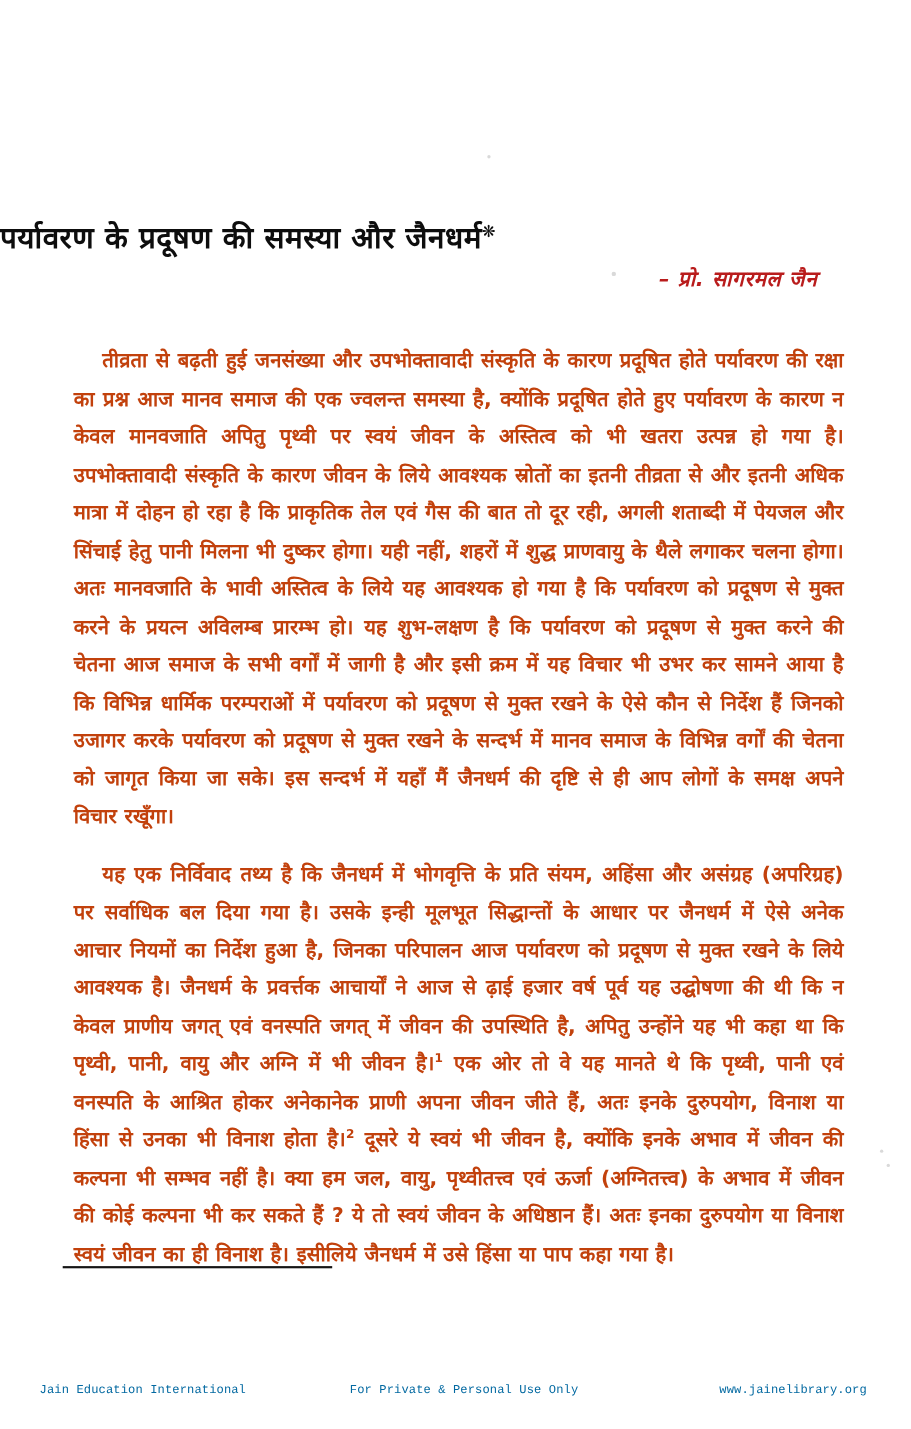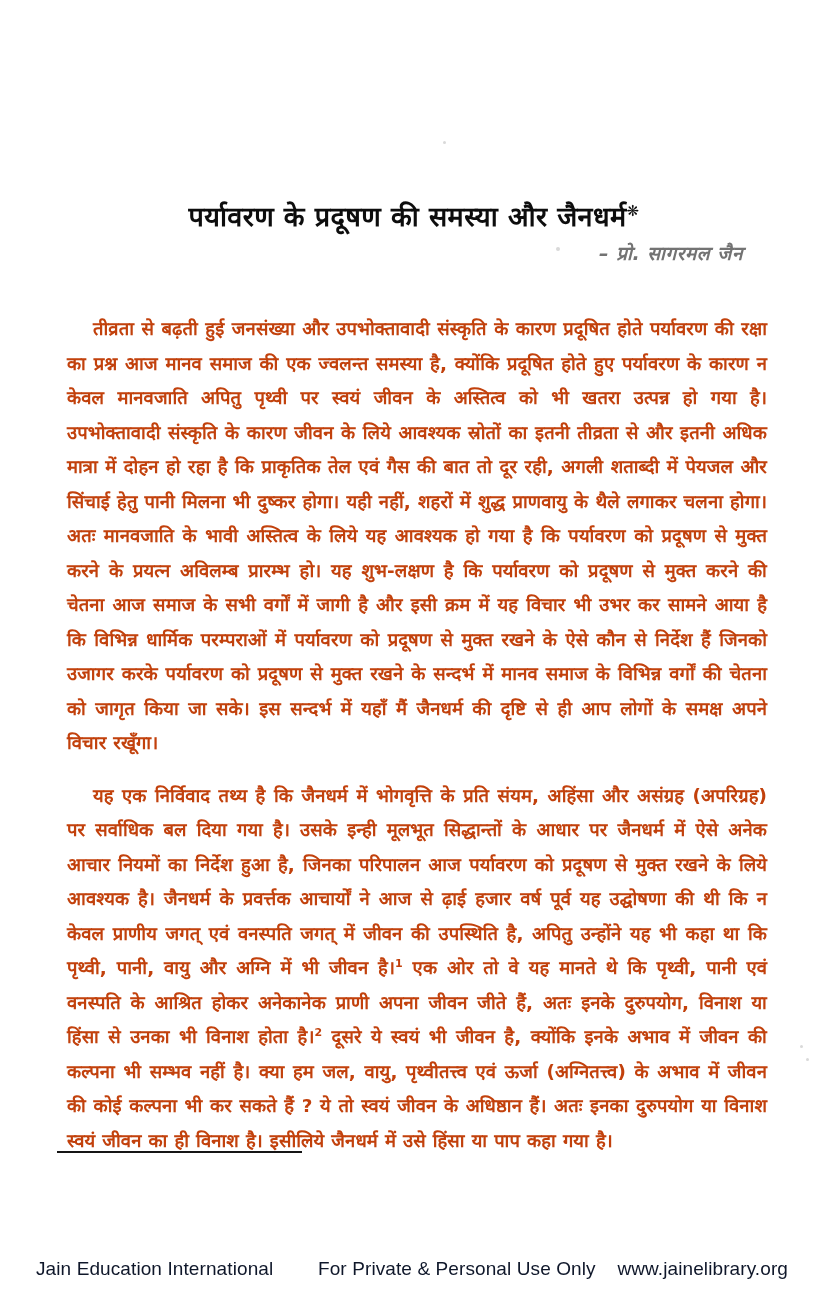--- a/index.html
+++ b/index.html
@@ -18,21 +18,21 @@
     overflow: hidden;
     box-sizing: border-box;
   }
 
   
   .title-block {
     position: absolute;
     left: 0;
     top: 182px;
     width: 828px;
-    text-align: center;
+    text-align: left;
   }
   .doc-title {
     display: inline-block;
     font-family: "DejaVu Sans", "Liberation Sans", sans-serif;
     font-size: 27px;
     font-weight: 700;
     color: #0d0d0d;
     letter-spacing: 0.4px;
     line-height: 1.25;
     position: relative;
@@ -45,21 +45,21 @@
   }
 
   .byline {
     position: absolute;
     right: 85px;
     top: 240px;
     font-family: "DejaVu Sans", "Liberation Sans", sans-serif;
     font-size: 19px;
     font-style: italic;
     font-weight: 600;
-    color: #737373;
+    color: #b91c1c;
     letter-spacing: 0.5px;
   }
 
   
   .body-area {
     position: absolute;
     left: 67px;
     top: 312px;
     width: 700px;
   }
@@ -113,23 +113,23 @@
   
   .page-footer {
     position: absolute;
     left: 0;
     top: 1258px;
     width: 828px;
     height: 24px;
   }
   .page-footer span {
     position: absolute;
-    font-family: Liberation Sans, sans-serif;
-    font-size: 19px;
-    color: #0f172a;
+    font-family: Liberation Mono, monospace;
+    font-size: 11px;
+    color: #0369a1;
     white-space: nowrap;
     letter-spacing: 0.1px;
   }
   .footer-left   { left: 36px;  top: 0; }
   .footer-center { left: 318px; top: 0; }
   .footer-right  { right: 40px; top: 0; }
 
   
   .speck {
     position: absolute;

